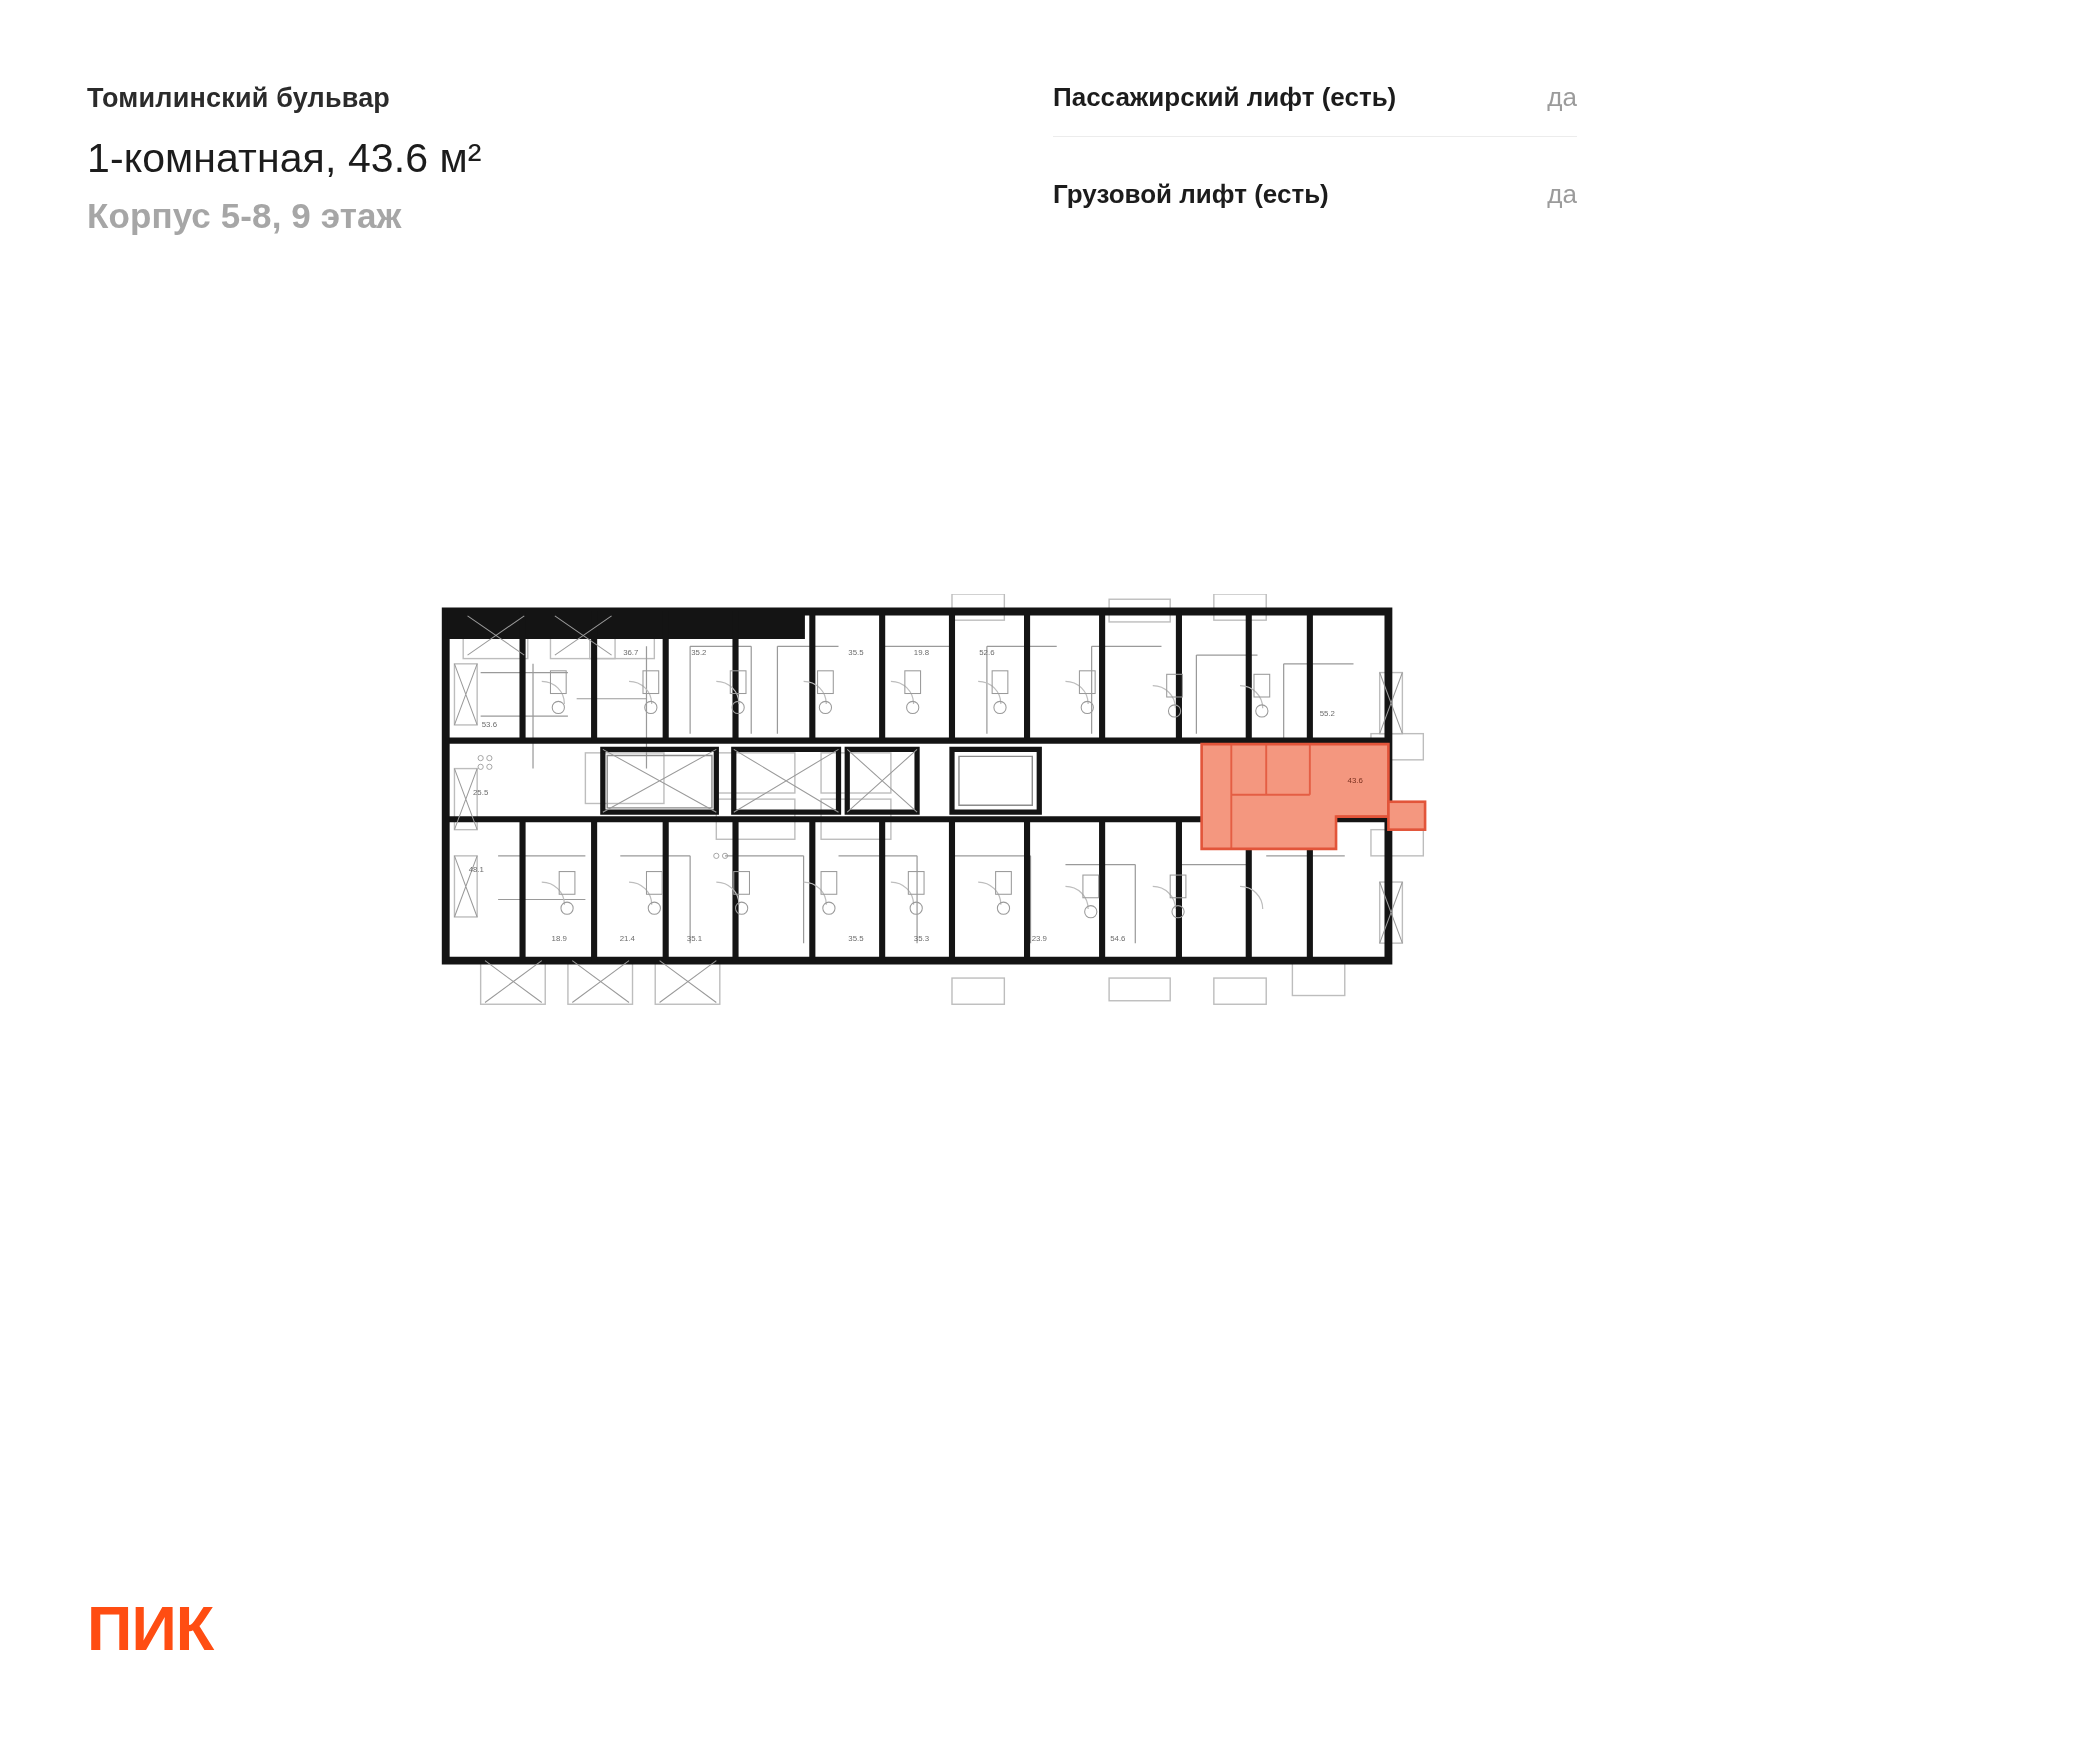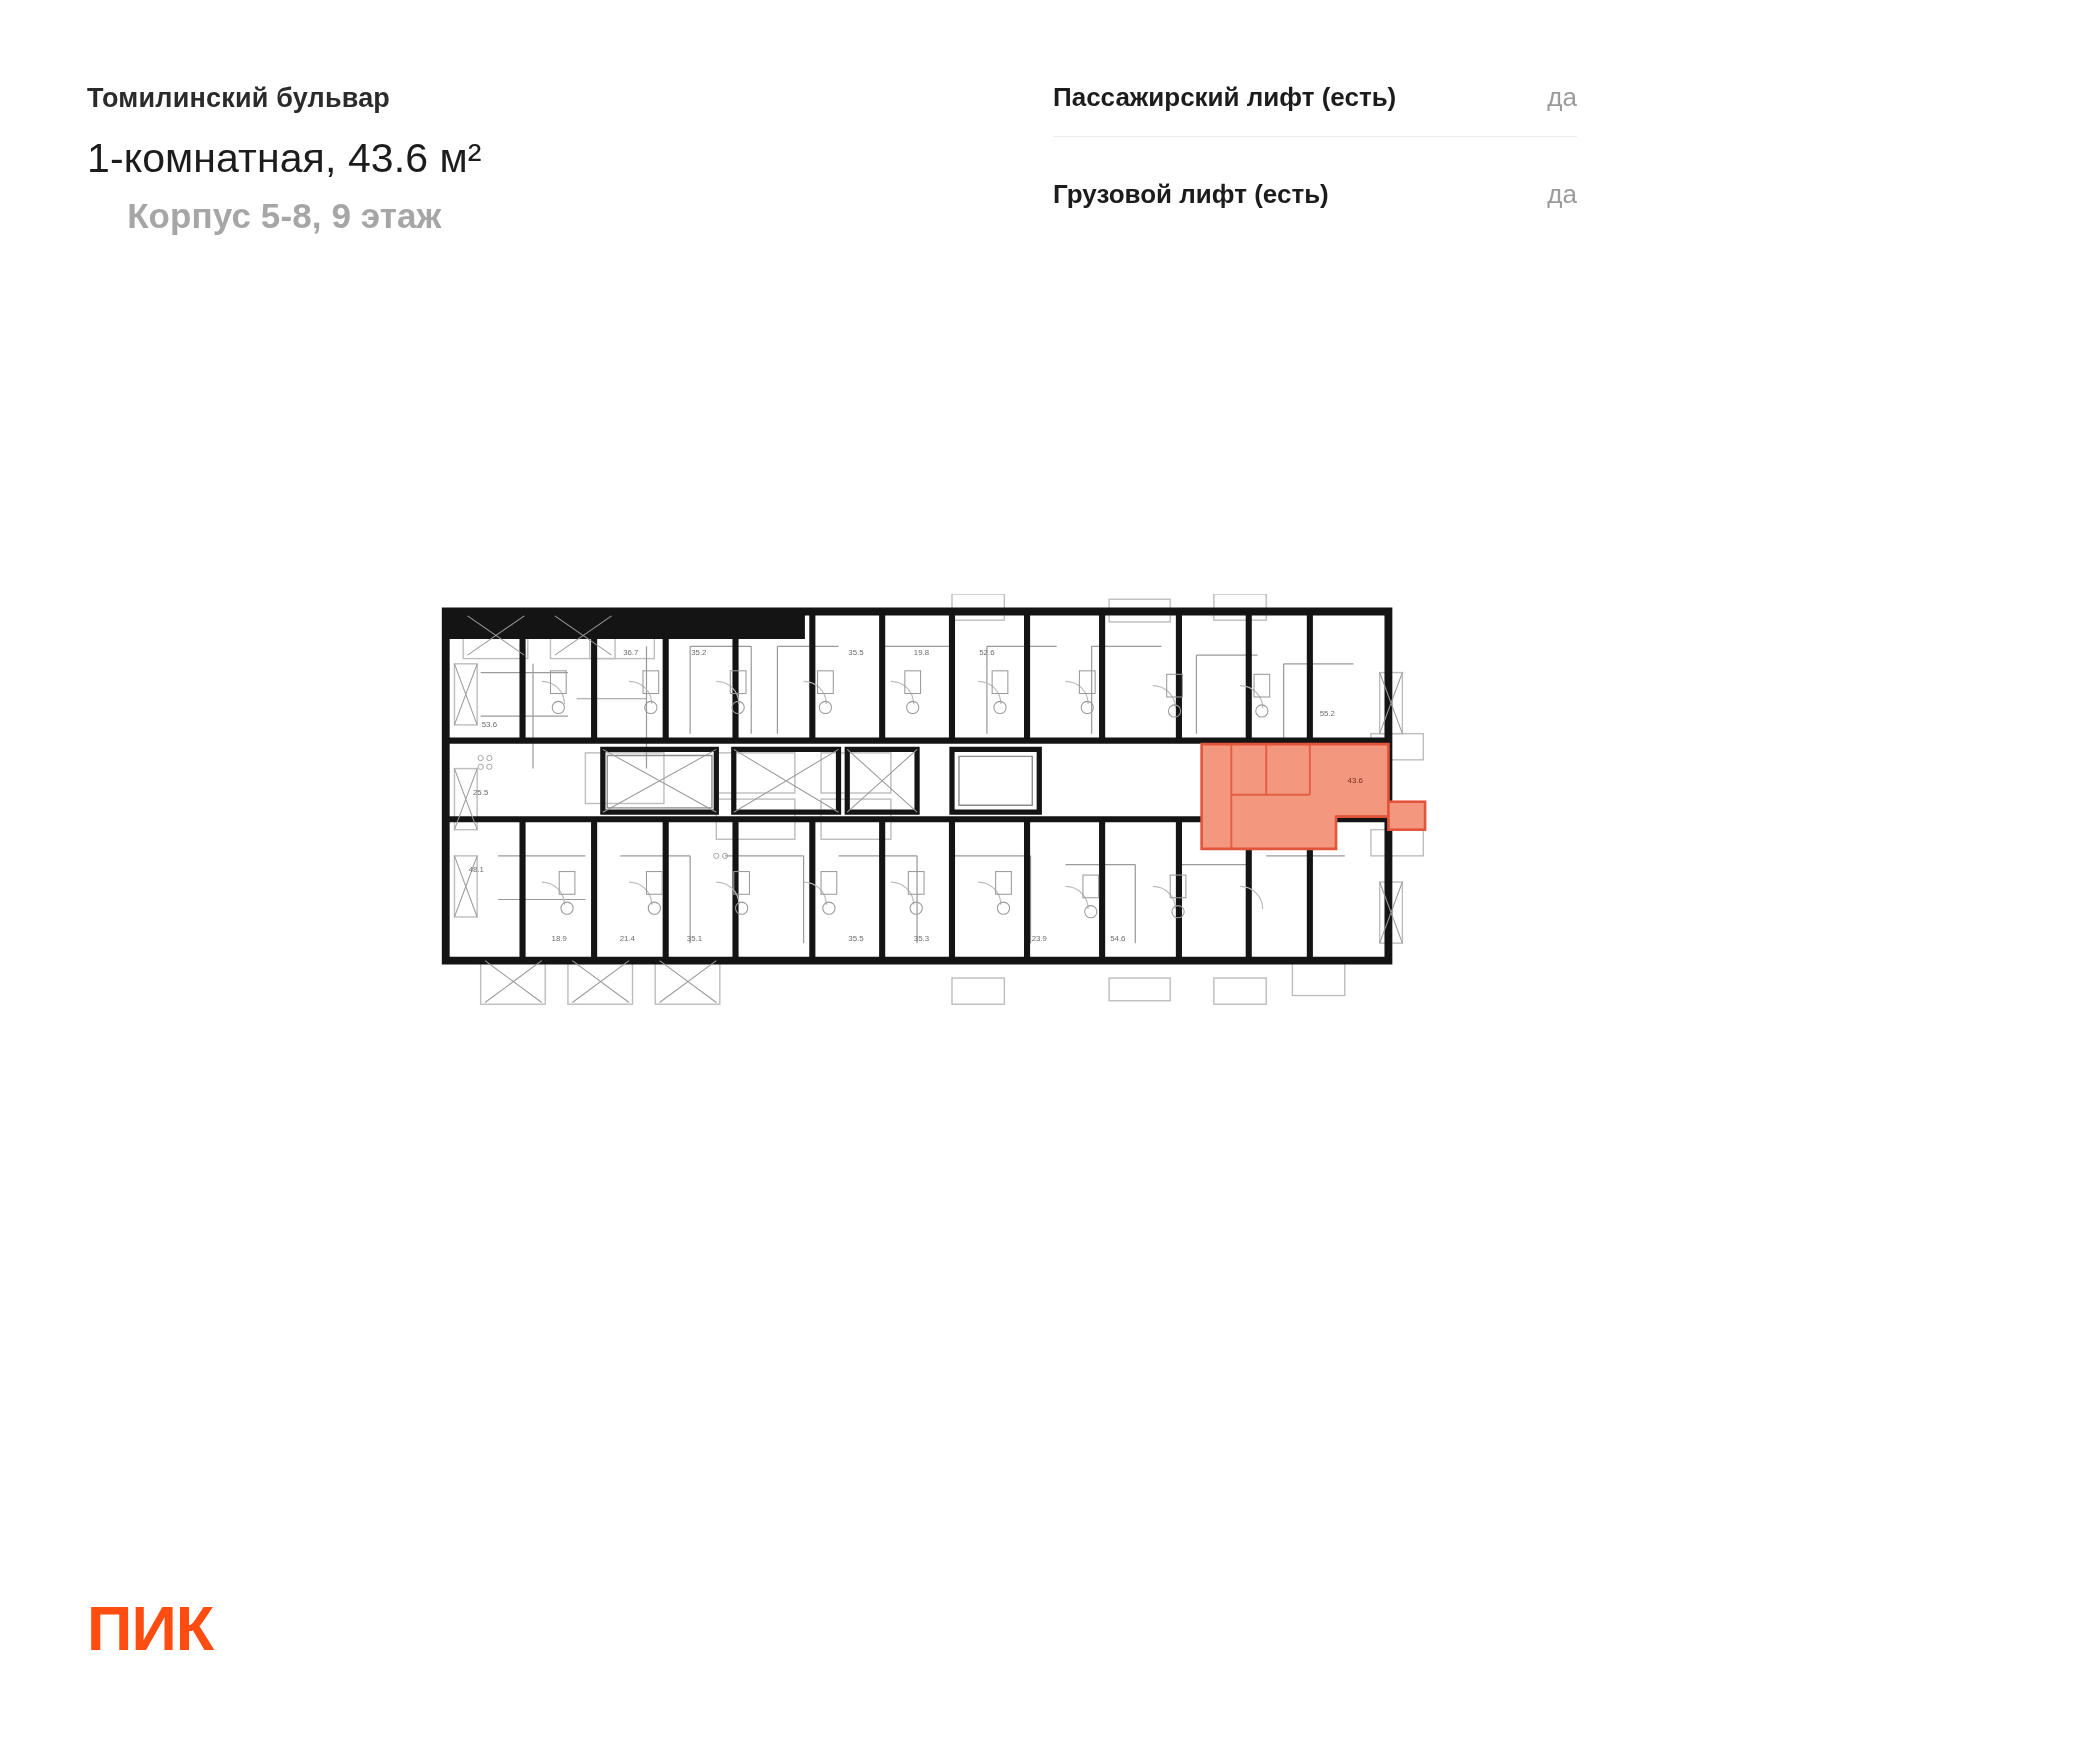--- a/index.html
+++ b/index.html
@@ -43,21 +43,20 @@
     margin-top: 21px;
     letter-spacing: 0.1px;
     text-align: center;
   }
   .flat-sub {
     font-size: 35px;
     font-weight: bold;
     color: #a6a6a6;
     margin-top: 14px;
     letter-spacing: 0.1px;
-    text-align: center;
   }
 
   
   .specs {
     position: absolute;
     right: 87px;
     top: 70px;
     width: 524px;
   }
   .spec-row {

